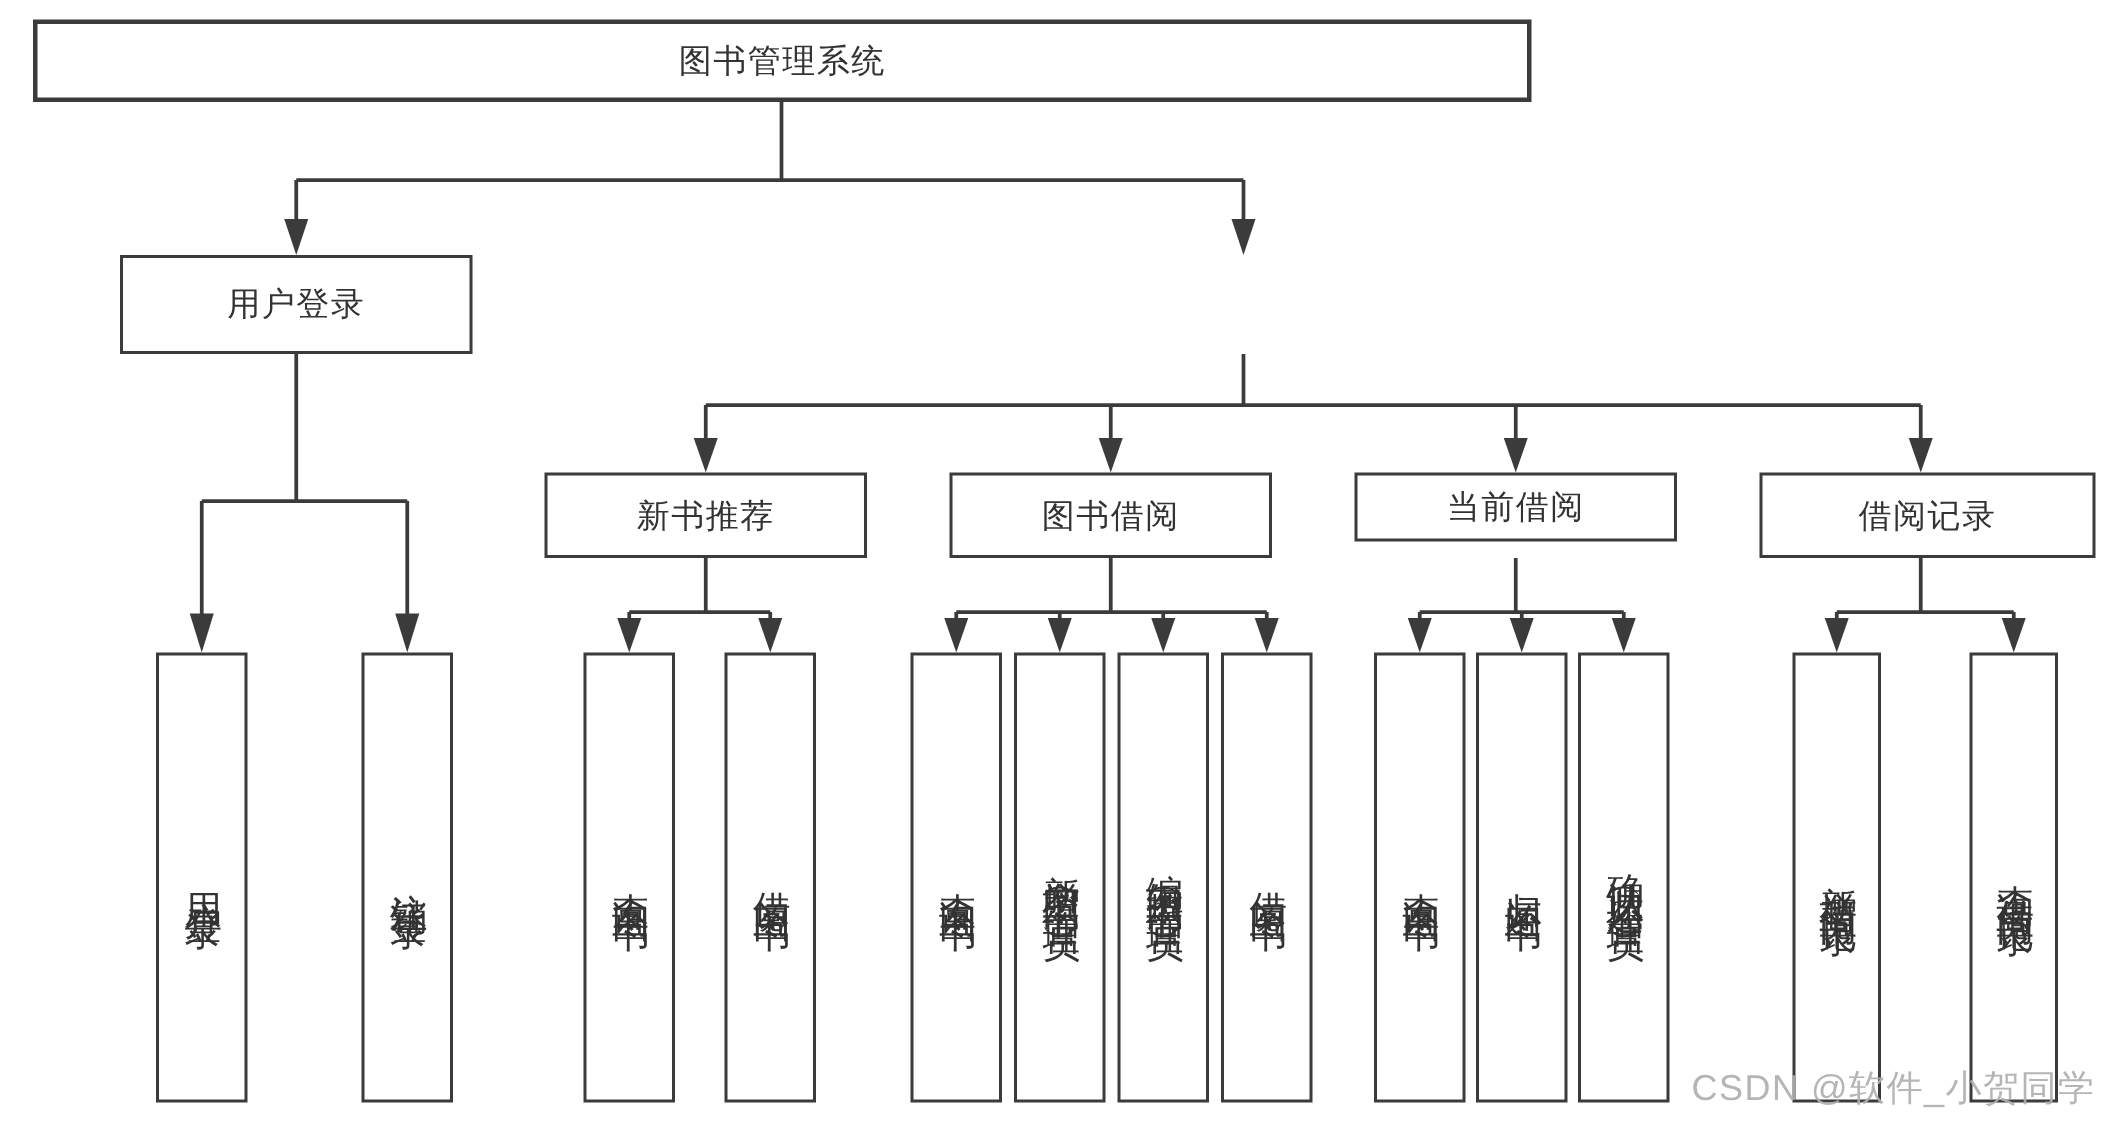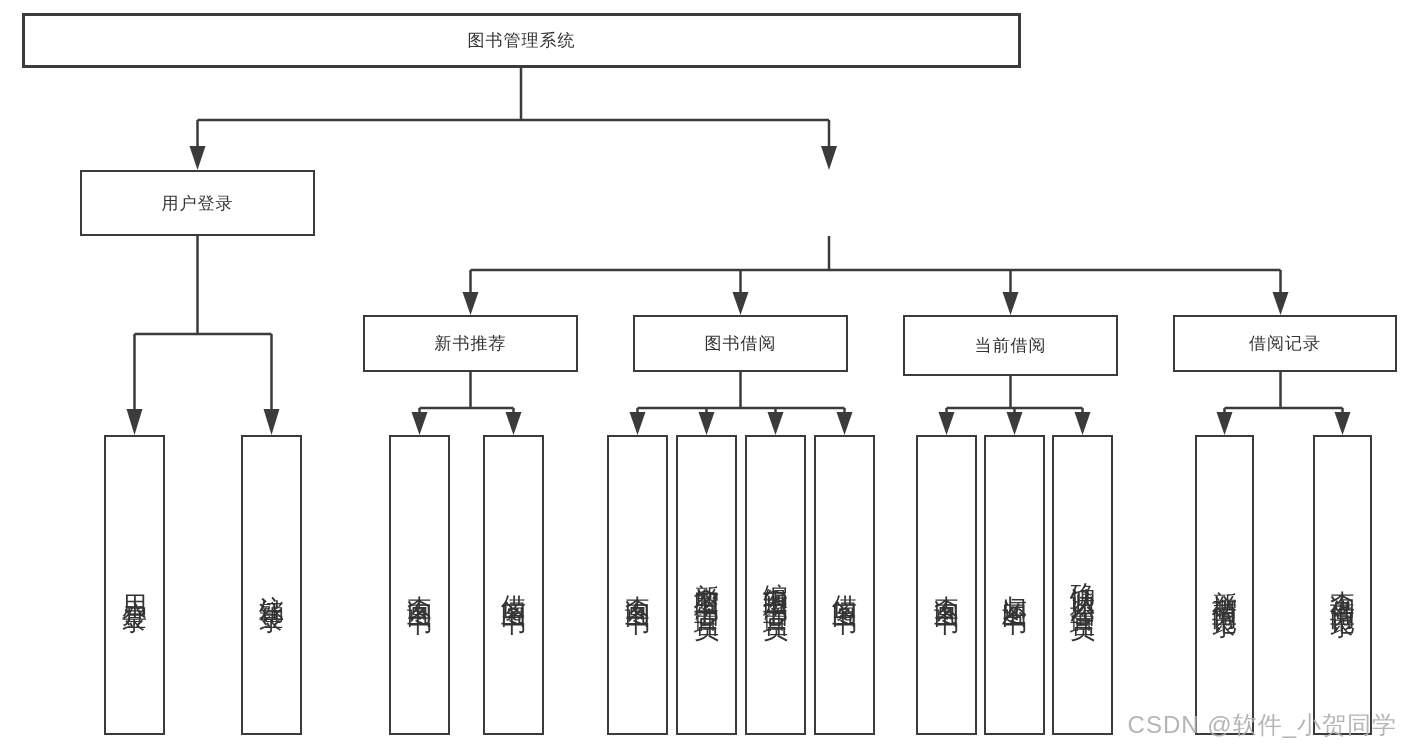--- a/index.html
+++ b/index.html
@@ -27,21 +27,21 @@
     box-sizing: border-box;
     background: #ffffff;
     border: 2px solid #3b3b3b;
     color: #333333;
     display: flex;
     align-items: center;
     justify-content: center;
     z-index: 2;
   }
   .box.h {
-    font-size: 17px;
+    font-size: 22px;
     letter-spacing: 1px;
     white-space: nowrap;
   }
   .box.root {
     border-width: 3px;
   }
   .box.v span {
     writing-mode: vertical-rl;
     font-size: 25px;
     letter-spacing: 5px;
@@ -173,21 +173,21 @@
       <polygon points="1342.5,435 1334.5,412 1350.5,412"></polygon>
     </g>
   </svg>
 
   <div class="box h root" style="left:22px; top:13px; width:999px; height:55px;">图书管理系统</div>
 
   <div class="box h" style="left:80px; top:170px; width:235px; height:66px;">用户登录</div>
 
   <div class="box h" style="left:363px; top:315px; width:215px; height:57px;">新书推荐</div>
   <div class="box h" style="left:633px; top:315px; width:215px; height:57px;">图书借阅</div>
-  <div class="box h" style="left:903px; top:315px; width:215px; height:61px;">当前借阅</div>
+  <div class="box h" style="left:903px; top:315px; width:215px; height:46px;">当前借阅</div>
   <div class="box h" style="left:1173px; top:315px; width:224px; height:57px;">借阅记录</div>
 
   <div class="box v" style="left:104px; top:435px; width:61px; height:300px;">
     <span>用户登录</span>
   </div>
   <div class="box v" style="left:241px; top:435px; width:61px; height:300px;">
     <span>注销登录</span>
   </div>
 
   <div class="box v" style="left:389px; top:435px; width:61px; height:300px;">

